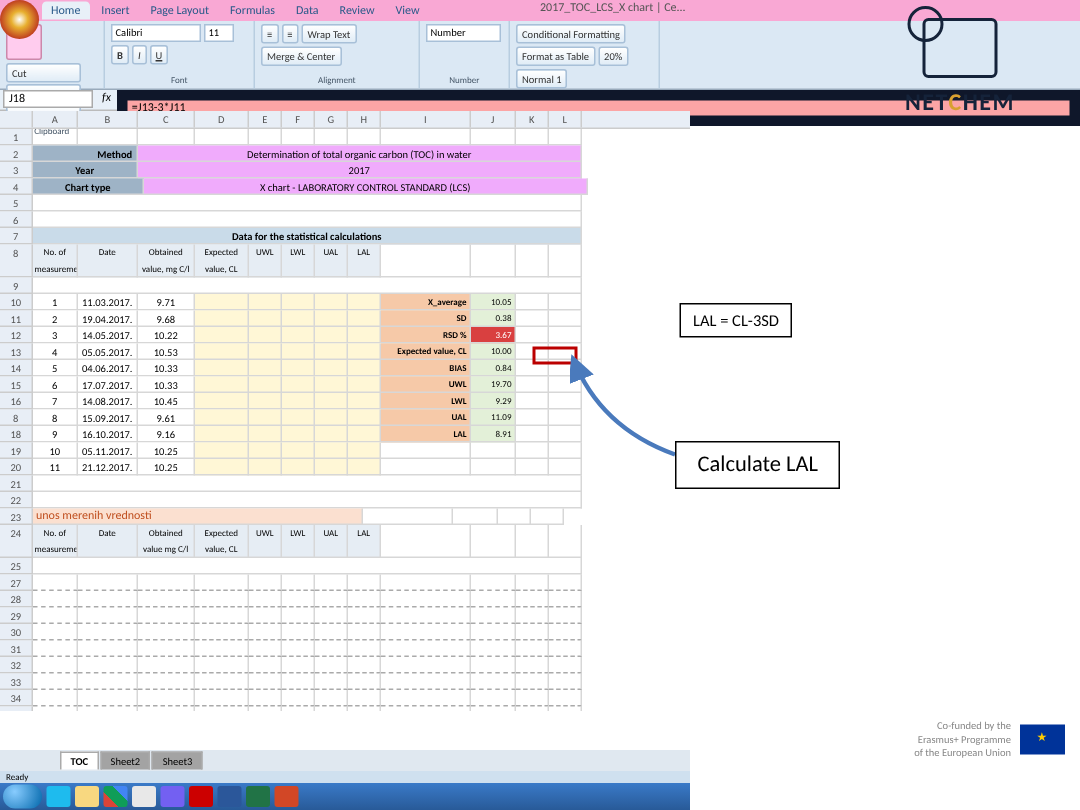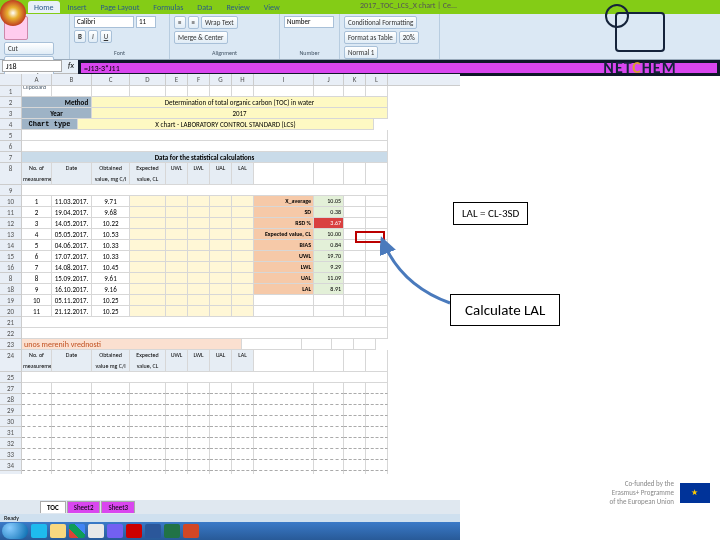--- a/index.html
+++ b/index.html
@@ -1,55 +1,55 @@
 <!DOCTYPE html>
 <html><head>
 <meta charset="utf-8">
 <style>
   * { box-sizing: border-box; margin: 0; padding: 0; }
   body { font-family: Calibri, Arial, sans-serif; font-size: 9px; background: #fff; width: 720px; height: 540px; position: relative; overflow: hidden; }
   
   
-  .ribbon-tabs { background: #84cc16; height: 14px; display: flex; align-items: center; padding-left: 28px; gap: 2px; font-size: 8px; }
+  .ribbon-tabs { background: #f9a8d4; height: 14px; display: flex; align-items: center; padding-left: 28px; gap: 2px; font-size: 8px; }
   .ribbon-tab { padding: 1px 6px; color: #2a5a8a; }
   .ribbon-tab.active { background: #e8f0f8; border-radius: 3px 3px 0 0; }
   .title-bar { position: absolute; top: 0; left: 360px; font-size: 8px; color: #555; }
   .office-btn { position: absolute; top: 0; left: 0; width: 26px; height: 26px; border-radius: 50%; background: radial-gradient(#fff,#e8b030 30%,#c04020 70%); z-index: 5; }
   
   .ribbon-body { background: #dbe8f4; height: 46px; display: flex; border-bottom: 1px solid #9ab; font-size: 7px; }
   .ribbon-group { border-right: 1px solid #b8cde0; padding: 2px 4px; display: flex; flex-direction: column; justify-content: space-between; }
   .rg-label { text-align: center; color: #456; font-size: 6px; }
   .rg-content { display: flex; gap: 2px; align-items: center; flex-wrap: wrap; }
   .rbtn { background: linear-gradient(#fff,#e0ecf6); border: 1px solid #a8c0d8; border-radius: 2px; padding: 1px 3px; font-size: 7px; color: #333; }
   .font-sel { width: 60px; height: 12px; border: 1px solid #a8c0d8; background: #fff; font-size: 7px; padding: 0 2px; }
   .size-sel { width: 20px; height: 12px; border: 1px solid #a8c0d8; background: #fff; font-size: 7px; padding: 0 2px; }
   .big-icon { width: 24px; height: 24px; background: #fce; border: 1px solid #c8a; border-radius: 2px; }
   
   
   .name-box-row { height: 14px; display: flex; align-items: flex-start; background: #e8f0f8; border-bottom: 1px solid #bbb; font-size: 8px; }
   .name-box { width: 60px; border: 1px solid #aaa; background: #fff; padding: 0 3px; margin: 0 2px; }
   .fx-label { padding: 0 4px; font-style: italic; }
-  .formula-input { flex: 1; border: 3px solid #0f172a; background: #d946ef; padding: 0 3px; }
+  .formula-input { flex: 1; border: 7px solid #0f172a; background: #fca5a5; padding: 0 3px; }
   
   
   .grid-area { position: relative; height: 400px; overflow: hidden; }
   .col-headers { display: flex; background: #e8eef6; border-bottom: 1px solid #ccc; height: 12px; }
   .corner { width: 22px; background: #e8eef6; border-right: 1px solid #ccc; }
   .col-h { border-right: 1px solid #ccc; text-align: center; font-size: 7px; color: #555; line-height: 12px; }
   .rows { }
   .row { display: flex; height: 11px; }
   .row-h { width: 22px; background: #e8eef6; border-right: 1px solid #ccc; border-bottom: 1px solid #ccc; text-align: center; font-size: 7px; color: #555; line-height: 11px; }
   .cell { border-right: 1px solid #d7d7d7; border-bottom: 1px solid #d7d7d7; font-size: 7px; line-height: 11px; padding: 0 1px; overflow: hidden; white-space: nowrap; }
   
   
   .cA{width:30px}.cB{width:40px}.cC{width:38px}.cD{width:36px}.cE{width:22px}.cF{width:22px}.cG{width:22px}.cH{width:22px}.cI{width:60px}.cJ{width:30px}.cK{width:22px}.cL{width:22px}
 
   
   .hdr-dark { background: #9eb3c6; font-weight: bold; text-align: center; }
-  .hdr-light { background: #fef9c3; text-align: center; }
+  .hdr-light { background: #f0abfc; text-align: center; }
   .hdr-sec { background: #c9dbe9; font-weight: bold; text-align: center; }
   .tbl-head { background: #e6edf4; text-align: center; font-size: 6px; }
   .data-cell { background: #fff; text-align: center; }
   .yellow-area { background: #fff7d6; }
   .stat-label { background: #f6c9a8; text-align: right; font-size: 6px; font-weight: bold; padding-right: 2px; }
   .stat-val { background: #e3f0d8; text-align: right; font-size: 6px; padding-right: 2px; }
   .stat-val.hl { background: #d94040; color: #fff; }
   .unos { background: #fbe0d0; color: #c05020; font-size: 8px; padding-left: 2px; }
   .dashed-row .cell { border-bottom: 1px dashed #aaa; }
   
@@ -64,21 +64,21 @@
   .logo-netchem .icon::before { content: ""; position: absolute; width: 20px; height: 20px; border: 2px solid #15233a; border-radius: 50%; left: -12px; top: -10px; }
   .logo-netchem .txt { font-size: 16px; font-weight: bold; letter-spacing: 1px; color: #15233a; margin-top: 4px; }
   .logo-netchem .txt .o { color: #d8a030; }
   
   .eu-footer { position: absolute; bottom: 34px; right: 10px; display: flex; align-items: center; gap: 6px; font-size: 7px; color: #888; }
   .eu-flag { width: 30px; height: 20px; background: #039; position: relative; }
   .eu-flag::after { content: "★"; color: #fc0; position: absolute; top: 4px; left: 11px; font-size: 8px; }
   
   
   .sheet-tabs { position: absolute; bottom: 26px; left: 0; height: 14px; background: #e0e8f0; width: 460px; display: flex; align-items: center; font-size: 7px; gap: 1px; padding-left: 40px; }
-  .sheet-tab { background: #d946ef; border: 1px solid #aaa; border-bottom: none; padding: 1px 6px; }
+  .sheet-tab { background: #a3a3a3; border: 1px solid #aaa; border-bottom: none; padding: 1px 6px; }
   .sheet-tab.active { background: #fff; font-weight: bold; }
   .status-bar { position: absolute; bottom: 18px; left: 0; height: 8px; width: 460px; background: #cfe0ef; font-size: 6px; padding-left: 4px; }
   
   
   .taskbar { position: absolute; bottom: 0; left: 0; width: 460px; height: 18px; background: linear-gradient(#3a7ac8,#285a98); display: flex; align-items: center; gap: 3px; padding-left: 2px; }
   .start-orb { width: 26px; height: 16px; background: radial-gradient(circle at 30% 30%, #8cf, #06a); border-radius: 8px; }
   .task-icon { width: 16px; height: 14px; background: #e8e8e8; border-radius: 2px; }
   .task-icon.word{background:#2b579a}.task-icon.excel{background:#217346}.task-icon.ppt{background:#d24726}.task-icon.pdf{background:#c00}.task-icon.folder{background:#f8d880}.task-icon.chrome{background:linear-gradient(45deg,#db4437 33%,#0f9d58 33% 66%,#4285f4 66%)}.task-icon.ie{background:#1ebbee}.task-icon.viber{background:#7360f2}
 </style>
 </head>
@@ -187,21 +187,21 @@
         <div class="cell hdr-dark" style="width: 70px; padding-left: 41px;">Method</div>
         <div class="cell hdr-light" style="width: 296px;">Determination of total organic carbon (TOC) in water</div>
       </div>
       <div class="row">
         <div class="row-h">3</div>
         <div class="cell hdr-dark" style="width: 70px;">Year</div>
         <div class="cell hdr-light" style="width: 296px;">2017</div>
       </div>
       <div class="row">
         <div class="row-h">4</div>
-        <div class="cell hdr-dark" style="width: 56px; font-family: Liberation Mono, monospace;">Chart type</div>
+        <div class="cell hdr-dark" style="width: 74px;">Chart type</div>
         <div class="cell hdr-light" style="width: 296px;">X chart - LABORATORY CONTROL STANDARD (LCS)</div>
       </div>
       <div class="row">
         <div class="row-h">5</div>
         <div class="cell " style="width: 366px;"></div>
       </div>
       <div class="row">
         <div class="row-h">6</div>
         <div class="cell " style="width: 366px;"></div>
       </div>

